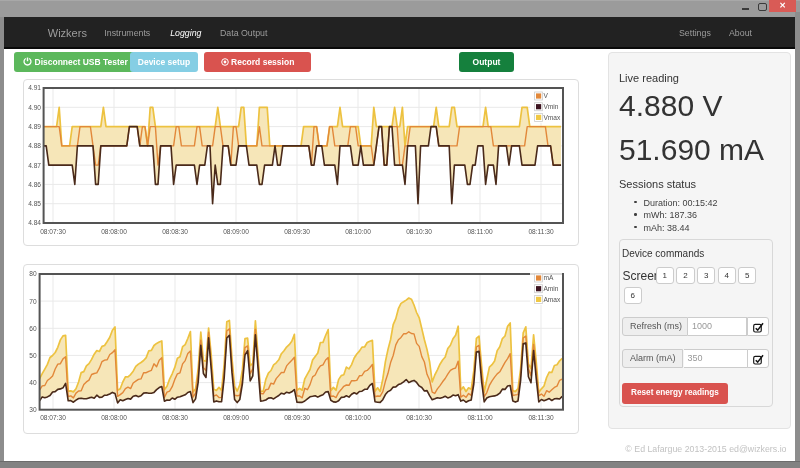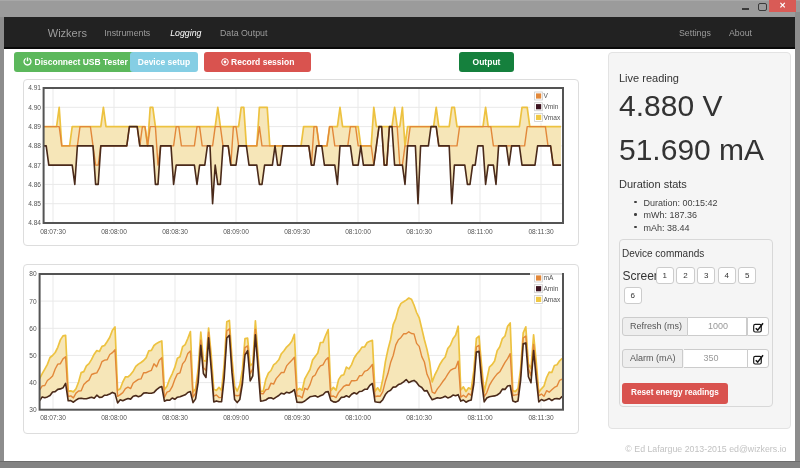--- a/index.html
+++ b/index.html
@@ -43,21 +43,21 @@
   border-radius:50%; background:#3f3f3f; }
 #devbox { left:619px; top:239px; width:154px; height:168px; border:1px solid #d8d8d8; border-radius:4px; }
 #devtitle { left:622px; top:247.8px; font-size:10px; color:#333; }
 #screenlbl { left:622.5px; top:269px; font-size:12px; color:#333; }
 .sqbtn { position:absolute; top:266.5px; width:18.4px; height:17px; border:1px solid #ccc; border-radius:3px; background:#fff;
   color:#333; font-size:8px; text-align:center; line-height:16px; }
 .grp { position:absolute; left:622px; width:147.2px; height:18.5px; font-size:9px; }
 .grp .lab { position:absolute; left:0; top:0; height:18.5px; background:#eee; border:1px solid #ccc;
   border-radius:3px 0 0 3px; color:#555; line-height:16.5px; padding-left:7px; }
 .grp .inp { position:absolute; top:0; height:18.5px; background:#fff; border:1px solid #ccc; border-left:none;
-  color:#999; line-height:16.5px; padding-left:20px; }
+  color:#999; line-height:16.5px; padding-left:4px; }
 .grp .chk { position:absolute; left:125.2px; top:0; width:22px; height:18.5px; background:#fff;
   border:1px solid #ccc; border-radius:0 3px 3px 0; }
 #resetbtn { left:622px; top:383.4px; width:106px; height:20.6px; background:#d9534f; border-radius:3px;
   color:#fff; font-size:8.2px; font-weight:bold; text-align:center; line-height:20.6px; }
 #footer { left:400px; top:443.8px; width:386.5px; text-align:right; font-size:8.8px; color:#c2c2c2; }
 </style>
 </head>
 <body>
 <div class="abs" id="content"></div>
 <div class="abs" id="titlebar"></div>
@@ -196,21 +196,21 @@
       <text x="519.4" y="26.1" font-size="6.6" fill="#545454">Amin</text>
       <rect x="510.6" y="30.4" width="8" height="8" fill="#fff" stroke="#ccc" stroke-width="0.8"></rect>
       <rect x="512" y="31.8" width="5.2" height="5.2" fill="#f0c844"></rect>
       <text x="519.4" y="36.8" font-size="6.6" fill="#545454">Amax</text>
     </svg></div>
 
 <div class="abs" id="sidebar"></div>
 <div class="abs" id="livereading">Live reading</div>
 <div class="abs" id="volt">4.880 V</div>
 <div class="abs" id="amp">51.690 mA</div>
-<div class="abs" id="sstats">Duration stats</div>
+<div class="abs" id="sstats">Sessions status</div>
 <ul class="abs" id="stats">
   <li>Duration: 00:15:42</li>
   <li>mWh: 187.36</li>
   <li>mAh: 38.44</li>
 </ul>
 <div class="abs" id="devbox"></div>
 <div class="abs" id="devtitle">Device commands</div>
 <div class="abs" id="screenlbl">Screen:</div>
 <div class="sqbtn" style="left:655.5px;">1</div>
 <div class="sqbtn" style="left:676.2px;">2</div>

